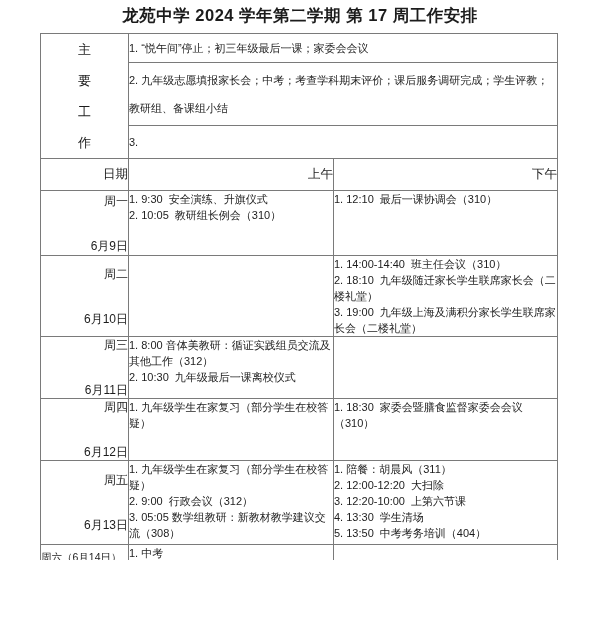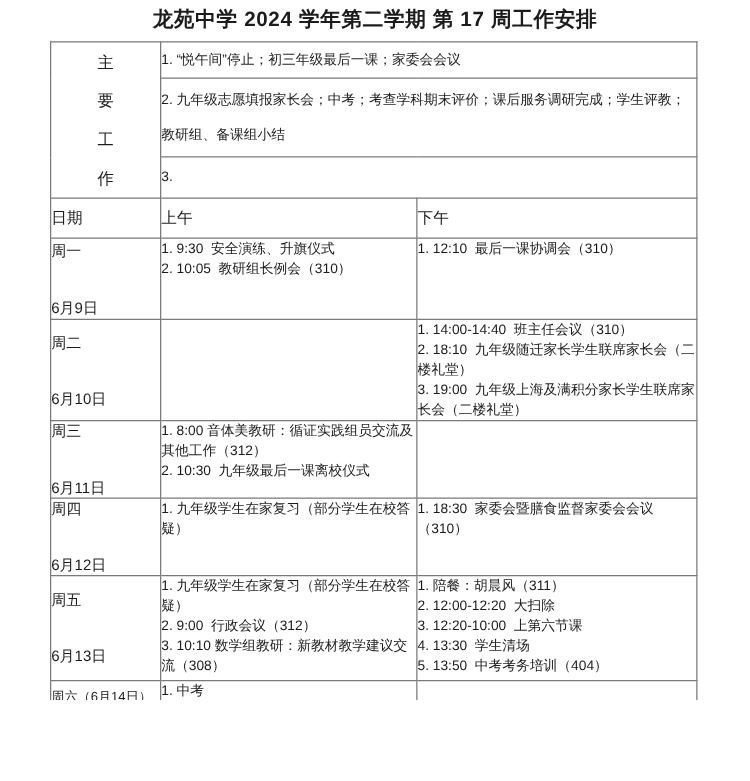--- a/index.html
+++ b/index.html
@@ -27,24 +27,24 @@
   .vchar { display:block; height:31px; line-height:31px; }
 
   
   td.work {
     font-size:11px; line-height:28px;
     padding:0 8px; vertical-align:middle;
     white-space:pre-wrap;
   }
 
   
-  tr.hdr td { text-align:left; vertical-align:middle; font-size:12.5px; }
+  tr.hdr td { text-align:right; vertical-align:middle; font-size:12.5px; }
 
   
-  td.datecell { text-align:left; vertical-align:middle; font-size:12px; line-height:16px; }
+  td.datecell { text-align:right; vertical-align:middle; font-size:12px; line-height:16px; }
   .daydate { margin-top:29px; }
 
   
   td.wdate { text-align:left; vertical-align:middle; font-size:10.5px; white-space:nowrap; }
 
   
   td.cell { vertical-align:top; padding:2px 4px; font-size:11px; line-height:16px; }
   .line { white-space:pre-wrap; }
 
   .footer-date { position:absolute; left:424px; top:602px; font-size:13px;text-decoration:underline; }
@@ -139,21 +139,21 @@
       </tr>
 
       <tr style="height:84px">
         <td class="datecell">
           <div class="dayname">周五</div>
           <div class="daydate">6月13日</div>
         </td>
         <td class="cell">
           <div class="line">1. 九年级学生在家复习（部分学生在校答疑）</div>
           <div class="line">2. 9:00  行政会议（312）</div>
-          <div class="line">3. 10:10 数学组教研：新教材教学建议交流（308）</div>
+          <div class="line">3. 05:05 数学组教研：新教材教学建议交流（308）</div>
         </td>
         <td class="cell">
           <div class="line">1. 陪餐：胡晨风（311）</div>
           <div class="line">2. 12:00-12:20  大扫除</div>
           <div class="line">3. 12:20-10:00  上第六节课</div>
           <div class="line">4. 13:30  学生清场</div>
           <div class="line">5. 13:50  中考考务培训（404）</div>
         </td>
       </tr>
 

